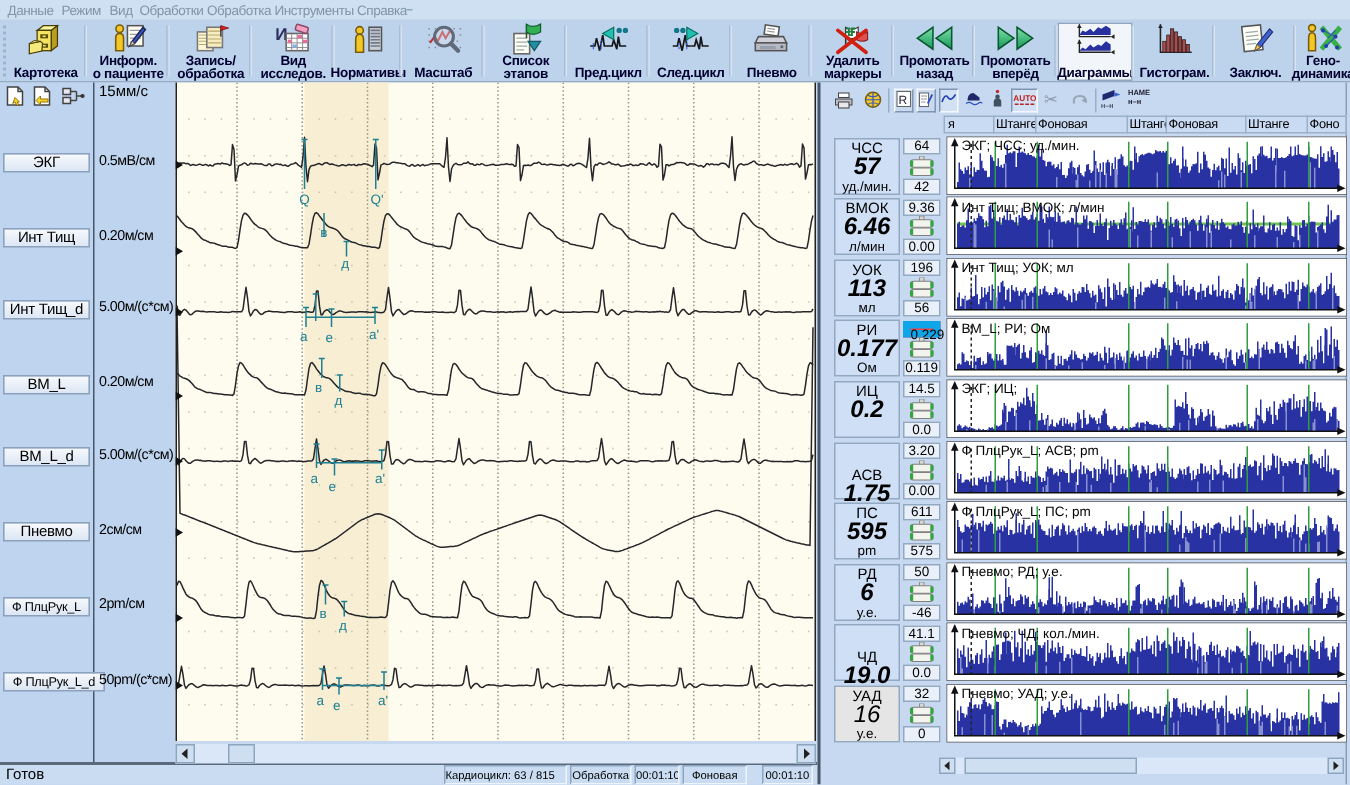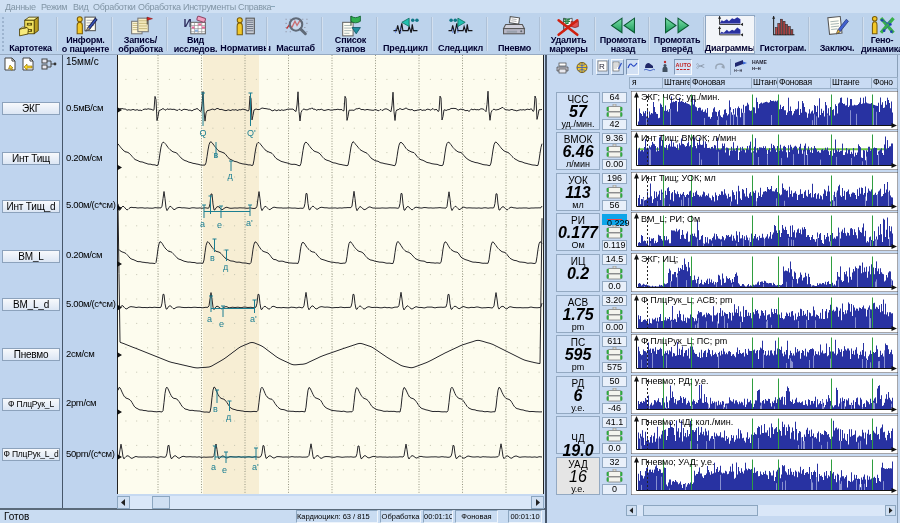--- a/index.html
+++ b/index.html
@@ -221,21 +221,21 @@
 <div class="abs" style="left:2px;top:200px;width:58px;height:13px;background:linear-gradient(#f7f9fc,#dce6f4);border:1px solid #8ca2bc;font-size:10px;letter-spacing:-0.2px;text-align:center;line-height:11px;white-space:nowrap;overflow:hidden">Инт Тищ_d</div>
 <div class="abs" style="left:66px;top:199px;font-size:9.5px;letter-spacing:-0.35px;color:#000;white-space:nowrap">5.00м/(с*см)</div>
 <div class="abs" style="left:2px;top:250px;width:58px;height:13px;background:linear-gradient(#f7f9fc,#dce6f4);border:1px solid #8ca2bc;font-size:10px;letter-spacing:-0.2px;text-align:center;line-height:11px;white-space:nowrap;overflow:hidden">ВМ_L</div>
 <div class="abs" style="left:66px;top:249px;font-size:9.5px;letter-spacing:-0.35px;color:#000;white-space:nowrap">0.20м/см</div>
 <div class="abs" style="left:2px;top:298px;width:58px;height:13px;background:linear-gradient(#f7f9fc,#dce6f4);border:1px solid #8ca2bc;font-size:10px;letter-spacing:-0.2px;text-align:center;line-height:11px;white-space:nowrap;overflow:hidden">ВМ_L_d</div>
 <div class="abs" style="left:66px;top:298px;font-size:9.5px;letter-spacing:-0.35px;color:#000;white-space:nowrap">5.00м/(с*см)</div>
 <div class="abs" style="left:2px;top:348px;width:58px;height:13px;background:linear-gradient(#f7f9fc,#dce6f4);border:1px solid #8ca2bc;font-size:10px;letter-spacing:-0.2px;text-align:center;line-height:11px;white-space:nowrap;overflow:hidden">Пневмо</div>
 <div class="abs" style="left:66px;top:348px;font-size:9.5px;letter-spacing:-0.35px;color:#000;white-space:nowrap">2см/см</div>
 <div class="abs" style="left:2px;top:398px;width:58px;height:13px;background:linear-gradient(#f7f9fc,#dce6f4);border:1px solid #8ca2bc;font-size:8.5px;letter-spacing:-0.2px;text-align:center;line-height:11px;white-space:nowrap;overflow:hidden">Ф ПлцРук_L</div>
 <div class="abs" style="left:66px;top:397px;font-size:9.5px;letter-spacing:-0.35px;color:#000;white-space:nowrap">2pm/см</div>
-<div class="abs" style="left:2px;top:448px;width:58px;height:13px;background:linear-gradient(#f7f9fc,#dce6f4);border:1px solid #8ca2bc;font-size:8.5px;letter-spacing:-0.2px;text-align:center;line-height:11px;white-space:nowrap;overflow:hidden">Ф ПлцРук_L_d</div>
+<div class="abs" style="left:2px;top:448px;width:68px;height:13px;background:linear-gradient(#f7f9fc,#dce6f4);border:1px solid #8ca2bc;font-size:8.5px;letter-spacing:-0.2px;text-align:center;line-height:11px;white-space:nowrap;overflow:hidden">Ф ПлцРук_L_d</div>
 <div class="abs" style="left:66px;top:448px;font-size:9.5px;letter-spacing:-0.35px;color:#000;white-space:nowrap">50pm/(с*см)</div>
 <div class="abs" style="left:117px;top:55px;width:427px;height:439px;background:#fdfcee;border-left:1px solid #222;border-right:1px solid #222"></div>
 <div class="abs" style="left:203px;top:55px;width:56px;height:439px;background:#f7eed4"></div>
 <svg class="abs" style="left:117px;top:55px" width="427" height="439" viewBox="117 55 427 439">
     <path d="M158.0,55 V494 M201.5,55 V494 M245.0,55 V494 M288.5,55 V494 M332.0,55 V494 M375.5,55 V494 M419.0,55 V494 M462.5,55 V494 M506.0,55 V494 " stroke="#959582" stroke-width="1" stroke-dasharray="1,1.6" fill="none"></path>
     <path d="M125.4,79.4 h1 M136.2,79.4 h1 M147.1,79.4 h1 M158.0,79.4 h1 M168.9,79.4 h1 M179.8,79.4 h1 M190.6,79.4 h1 M201.5,79.4 h1 M212.4,79.4 h1 M223.2,79.4 h1 M234.1,79.4 h1 M245.0,79.4 h1 M255.9,79.4 h1 M266.8,79.4 h1 M277.6,79.4 h1 M288.5,79.4 h1 M299.4,79.4 h1 M310.2,79.4 h1 M321.1,79.4 h1 M332.0,79.4 h1 M342.9,79.4 h1 M353.8,79.4 h1 M364.6,79.4 h1 M375.5,79.4 h1 M386.4,79.4 h1 M397.2,79.4 h1 M408.1,79.4 h1 M419.0,79.4 h1 M429.9,79.4 h1 M440.8,79.4 h1 M451.6,79.4 h1 M462.5,79.4 h1 M473.4,79.4 h1 M484.2,79.4 h1 M495.1,79.4 h1 M506.0,79.4 h1 M516.9,79.4 h1 M527.8,79.4 h1 M538.6,79.4 h1 M125.4,103.8 h1 M136.2,103.8 h1 M147.1,103.8 h1 M158.0,103.8 h1 M168.9,103.8 h1 M179.8,103.8 h1 M190.6,103.8 h1 M201.5,103.8 h1 M212.4,103.8 h1 M223.2,103.8 h1 M234.1,103.8 h1 M245.0,103.8 h1 M255.9,103.8 h1 M266.8,103.8 h1 M277.6,103.8 h1 M288.5,103.8 h1 M299.4,103.8 h1 M310.2,103.8 h1 M321.1,103.8 h1 M332.0,103.8 h1 M342.9,103.8 h1 M353.8,103.8 h1 M364.6,103.8 h1 M375.5,103.8 h1 M386.4,103.8 h1 M397.2,103.8 h1 M408.1,103.8 h1 M419.0,103.8 h1 M429.9,103.8 h1 M440.8,103.8 h1 M451.6,103.8 h1 M462.5,103.8 h1 M473.4,103.8 h1 M484.2,103.8 h1 M495.1,103.8 h1 M506.0,103.8 h1 M516.9,103.8 h1 M527.8,103.8 h1 M538.6,103.8 h1 M125.4,128.2 h1 M136.2,128.2 h1 M147.1,128.2 h1 M158.0,128.2 h1 M168.9,128.2 h1 M179.8,128.2 h1 M190.6,128.2 h1 M201.5,128.2 h1 M212.4,128.2 h1 M223.2,128.2 h1 M234.1,128.2 h1 M245.0,128.2 h1 M255.9,128.2 h1 M266.8,128.2 h1 M277.6,128.2 h1 M288.5,128.2 h1 M299.4,128.2 h1 M310.2,128.2 h1 M321.1,128.2 h1 M332.0,128.2 h1 M342.9,128.2 h1 M353.8,128.2 h1 M364.6,128.2 h1 M375.5,128.2 h1 M386.4,128.2 h1 M397.2,128.2 h1 M408.1,128.2 h1 M419.0,128.2 h1 M429.9,128.2 h1 M440.8,128.2 h1 M451.6,128.2 h1 M462.5,128.2 h1 M473.4,128.2 h1 M484.2,128.2 h1 M495.1,128.2 h1 M506.0,128.2 h1 M516.9,128.2 h1 M527.8,128.2 h1 M538.6,128.2 h1 M125.4,152.6 h1 M136.2,152.6 h1 M147.1,152.6 h1 M158.0,152.6 h1 M168.9,152.6 h1 M179.8,152.6 h1 M190.6,152.6 h1 M201.5,152.6 h1 M212.4,152.6 h1 M223.2,152.6 h1 M234.1,152.6 h1 M245.0,152.6 h1 M255.9,152.6 h1 M266.8,152.6 h1 M277.6,152.6 h1 M288.5,152.6 h1 M299.4,152.6 h1 M310.2,152.6 h1 M321.1,152.6 h1 M332.0,152.6 h1 M342.9,152.6 h1 M353.8,152.6 h1 M364.6,152.6 h1 M375.5,152.6 h1 M386.4,152.6 h1 M397.2,152.6 h1 M408.1,152.6 h1 M419.0,152.6 h1 M429.9,152.6 h1 M440.8,152.6 h1 M451.6,152.6 h1 M462.5,152.6 h1 M473.4,152.6 h1 M484.2,152.6 h1 M495.1,152.6 h1 M506.0,152.6 h1 M516.9,152.6 h1 M527.8,152.6 h1 M538.6,152.6 h1 M125.4,177.0 h1 M136.2,177.0 h1 M147.1,177.0 h1 M158.0,177.0 h1 M168.9,177.0 h1 M179.8,177.0 h1 M190.6,177.0 h1 M201.5,177.0 h1 M212.4,177.0 h1 M223.2,177.0 h1 M234.1,177.0 h1 M245.0,177.0 h1 M255.9,177.0 h1 M266.8,177.0 h1 M277.6,177.0 h1 M288.5,177.0 h1 M299.4,177.0 h1 M310.2,177.0 h1 M321.1,177.0 h1 M332.0,177.0 h1 M342.9,177.0 h1 M353.8,177.0 h1 M364.6,177.0 h1 M375.5,177.0 h1 M386.4,177.0 h1 M397.2,177.0 h1 M408.1,177.0 h1 M419.0,177.0 h1 M429.9,177.0 h1 M440.8,177.0 h1 M451.6,177.0 h1 M462.5,177.0 h1 M473.4,177.0 h1 M484.2,177.0 h1 M495.1,177.0 h1 M506.0,177.0 h1 M516.9,177.0 h1 M527.8,177.0 h1 M538.6,177.0 h1 M125.4,201.4 h1 M136.2,201.4 h1 M147.1,201.4 h1 M158.0,201.4 h1 M168.9,201.4 h1 M179.8,201.4 h1 M190.6,201.4 h1 M201.5,201.4 h1 M212.4,201.4 h1 M223.2,201.4 h1 M234.1,201.4 h1 M245.0,201.4 h1 M255.9,201.4 h1 M266.8,201.4 h1 M277.6,201.4 h1 M288.5,201.4 h1 M299.4,201.4 h1 M310.2,201.4 h1 M321.1,201.4 h1 M332.0,201.4 h1 M342.9,201.4 h1 M353.8,201.4 h1 M364.6,201.4 h1 M375.5,201.4 h1 M386.4,201.4 h1 M397.2,201.4 h1 M408.1,201.4 h1 M419.0,201.4 h1 M429.9,201.4 h1 M440.8,201.4 h1 M451.6,201.4 h1 M462.5,201.4 h1 M473.4,201.4 h1 M484.2,201.4 h1 M495.1,201.4 h1 M506.0,201.4 h1 M516.9,201.4 h1 M527.8,201.4 h1 M538.6,201.4 h1 M125.4,225.8 h1 M136.2,225.8 h1 M147.1,225.8 h1 M158.0,225.8 h1 M168.9,225.8 h1 M179.8,225.8 h1 M190.6,225.8 h1 M201.5,225.8 h1 M212.4,225.8 h1 M223.2,225.8 h1 M234.1,225.8 h1 M245.0,225.8 h1 M255.9,225.8 h1 M266.8,225.8 h1 M277.6,225.8 h1 M288.5,225.8 h1 M299.4,225.8 h1 M310.2,225.8 h1 M321.1,225.8 h1 M332.0,225.8 h1 M342.9,225.8 h1 M353.8,225.8 h1 M364.6,225.8 h1 M375.5,225.8 h1 M386.4,225.8 h1 M397.2,225.8 h1 M408.1,225.8 h1 M419.0,225.8 h1 M429.9,225.8 h1 M440.8,225.8 h1 M451.6,225.8 h1 M462.5,225.8 h1 M473.4,225.8 h1 M484.2,225.8 h1 M495.1,225.8 h1 M506.0,225.8 h1 M516.9,225.8 h1 M527.8,225.8 h1 M538.6,225.8 h1 M125.4,250.2 h1 M136.2,250.2 h1 M147.1,250.2 h1 M158.0,250.2 h1 M168.9,250.2 h1 M179.8,250.2 h1 M190.6,250.2 h1 M201.5,250.2 h1 M212.4,250.2 h1 M223.2,250.2 h1 M234.1,250.2 h1 M245.0,250.2 h1 M255.9,250.2 h1 M266.8,250.2 h1 M277.6,250.2 h1 M288.5,250.2 h1 M299.4,250.2 h1 M310.2,250.2 h1 M321.1,250.2 h1 M332.0,250.2 h1 M342.9,250.2 h1 M353.8,250.2 h1 M364.6,250.2 h1 M375.5,250.2 h1 M386.4,250.2 h1 M397.2,250.2 h1 M408.1,250.2 h1 M419.0,250.2 h1 M429.9,250.2 h1 M440.8,250.2 h1 M451.6,250.2 h1 M462.5,250.2 h1 M473.4,250.2 h1 M484.2,250.2 h1 M495.1,250.2 h1 M506.0,250.2 h1 M516.9,250.2 h1 M527.8,250.2 h1 M538.6,250.2 h1 M125.4,274.6 h1 M136.2,274.6 h1 M147.1,274.6 h1 M158.0,274.6 h1 M168.9,274.6 h1 M179.8,274.6 h1 M190.6,274.6 h1 M201.5,274.6 h1 M212.4,274.6 h1 M223.2,274.6 h1 M234.1,274.6 h1 M245.0,274.6 h1 M255.9,274.6 h1 M266.8,274.6 h1 M277.6,274.6 h1 M288.5,274.6 h1 M299.4,274.6 h1 M310.2,274.6 h1 M321.1,274.6 h1 M332.0,274.6 h1 M342.9,274.6 h1 M353.8,274.6 h1 M364.6,274.6 h1 M375.5,274.6 h1 M386.4,274.6 h1 M397.2,274.6 h1 M408.1,274.6 h1 M419.0,274.6 h1 M429.9,274.6 h1 M440.8,274.6 h1 M451.6,274.6 h1 M462.5,274.6 h1 M473.4,274.6 h1 M484.2,274.6 h1 M495.1,274.6 h1 M506.0,274.6 h1 M516.9,274.6 h1 M527.8,274.6 h1 M538.6,274.6 h1 M125.4,299.0 h1 M136.2,299.0 h1 M147.1,299.0 h1 M158.0,299.0 h1 M168.9,299.0 h1 M179.8,299.0 h1 M190.6,299.0 h1 M201.5,299.0 h1 M212.4,299.0 h1 M223.2,299.0 h1 M234.1,299.0 h1 M245.0,299.0 h1 M255.9,299.0 h1 M266.8,299.0 h1 M277.6,299.0 h1 M288.5,299.0 h1 M299.4,299.0 h1 M310.2,299.0 h1 M321.1,299.0 h1 M332.0,299.0 h1 M342.9,299.0 h1 M353.8,299.0 h1 M364.6,299.0 h1 M375.5,299.0 h1 M386.4,299.0 h1 M397.2,299.0 h1 M408.1,299.0 h1 M419.0,299.0 h1 M429.9,299.0 h1 M440.8,299.0 h1 M451.6,299.0 h1 M462.5,299.0 h1 M473.4,299.0 h1 M484.2,299.0 h1 M495.1,299.0 h1 M506.0,299.0 h1 M516.9,299.0 h1 M527.8,299.0 h1 M538.6,299.0 h1 M125.4,323.4 h1 M136.2,323.4 h1 M147.1,323.4 h1 M158.0,323.4 h1 M168.9,323.4 h1 M179.8,323.4 h1 M190.6,323.4 h1 M201.5,323.4 h1 M212.4,323.4 h1 M223.2,323.4 h1 M234.1,323.4 h1 M245.0,323.4 h1 M255.9,323.4 h1 M266.8,323.4 h1 M277.6,323.4 h1 M288.5,323.4 h1 M299.4,323.4 h1 M310.2,323.4 h1 M321.1,323.4 h1 M332.0,323.4 h1 M342.9,323.4 h1 M353.8,323.4 h1 M364.6,323.4 h1 M375.5,323.4 h1 M386.4,323.4 h1 M397.2,323.4 h1 M408.1,323.4 h1 M419.0,323.4 h1 M429.9,323.4 h1 M440.8,323.4 h1 M451.6,323.4 h1 M462.5,323.4 h1 M473.4,323.4 h1 M484.2,323.4 h1 M495.1,323.4 h1 M506.0,323.4 h1 M516.9,323.4 h1 M527.8,323.4 h1 M538.6,323.4 h1 M125.4,347.8 h1 M136.2,347.8 h1 M147.1,347.8 h1 M158.0,347.8 h1 M168.9,347.8 h1 M179.8,347.8 h1 M190.6,347.8 h1 M201.5,347.8 h1 M212.4,347.8 h1 M223.2,347.8 h1 M234.1,347.8 h1 M245.0,347.8 h1 M255.9,347.8 h1 M266.8,347.8 h1 M277.6,347.8 h1 M288.5,347.8 h1 M299.4,347.8 h1 M310.2,347.8 h1 M321.1,347.8 h1 M332.0,347.8 h1 M342.9,347.8 h1 M353.8,347.8 h1 M364.6,347.8 h1 M375.5,347.8 h1 M386.4,347.8 h1 M397.2,347.8 h1 M408.1,347.8 h1 M419.0,347.8 h1 M429.9,347.8 h1 M440.8,347.8 h1 M451.6,347.8 h1 M462.5,347.8 h1 M473.4,347.8 h1 M484.2,347.8 h1 M495.1,347.8 h1 M506.0,347.8 h1 M516.9,347.8 h1 M527.8,347.8 h1 M538.6,347.8 h1 M125.4,372.2 h1 M136.2,372.2 h1 M147.1,372.2 h1 M158.0,372.2 h1 M168.9,372.2 h1 M179.8,372.2 h1 M190.6,372.2 h1 M201.5,372.2 h1 M212.4,372.2 h1 M223.2,372.2 h1 M234.1,372.2 h1 M245.0,372.2 h1 M255.9,372.2 h1 M266.8,372.2 h1 M277.6,372.2 h1 M288.5,372.2 h1 M299.4,372.2 h1 M310.2,372.2 h1 M321.1,372.2 h1 M332.0,372.2 h1 M342.9,372.2 h1 M353.8,372.2 h1 M364.6,372.2 h1 M375.5,372.2 h1 M386.4,372.2 h1 M397.2,372.2 h1 M408.1,372.2 h1 M419.0,372.2 h1 M429.9,372.2 h1 M440.8,372.2 h1 M451.6,372.2 h1 M462.5,372.2 h1 M473.4,372.2 h1 M484.2,372.2 h1 M495.1,372.2 h1 M506.0,372.2 h1 M516.9,372.2 h1 M527.8,372.2 h1 M538.6,372.2 h1 M125.4,396.6 h1 M136.2,396.6 h1 M147.1,396.6 h1 M158.0,396.6 h1 M168.9,396.6 h1 M179.8,396.6 h1 M190.6,396.6 h1 M201.5,396.6 h1 M212.4,396.6 h1 M223.2,396.6 h1 M234.1,396.6 h1 M245.0,396.6 h1 M255.9,396.6 h1 M266.8,396.6 h1 M277.6,396.6 h1 M288.5,396.6 h1 M299.4,396.6 h1 M310.2,396.6 h1 M321.1,396.6 h1 M332.0,396.6 h1 M342.9,396.6 h1 M353.8,396.6 h1 M364.6,396.6 h1 M375.5,396.6 h1 M386.4,396.6 h1 M397.2,396.6 h1 M408.1,396.6 h1 M419.0,396.6 h1 M429.9,396.6 h1 M440.8,396.6 h1 M451.6,396.6 h1 M462.5,396.6 h1 M473.4,396.6 h1 M484.2,396.6 h1 M495.1,396.6 h1 M506.0,396.6 h1 M516.9,396.6 h1 M527.8,396.6 h1 M538.6,396.6 h1 M125.4,421.0 h1 M136.2,421.0 h1 M147.1,421.0 h1 M158.0,421.0 h1 M168.9,421.0 h1 M179.8,421.0 h1 M190.6,421.0 h1 M201.5,421.0 h1 M212.4,421.0 h1 M223.2,421.0 h1 M234.1,421.0 h1 M245.0,421.0 h1 M255.9,421.0 h1 M266.8,421.0 h1 M277.6,421.0 h1 M288.5,421.0 h1 M299.4,421.0 h1 M310.2,421.0 h1 M321.1,421.0 h1 M332.0,421.0 h1 M342.9,421.0 h1 M353.8,421.0 h1 M364.6,421.0 h1 M375.5,421.0 h1 M386.4,421.0 h1 M397.2,421.0 h1 M408.1,421.0 h1 M419.0,421.0 h1 M429.9,421.0 h1 M440.8,421.0 h1 M451.6,421.0 h1 M462.5,421.0 h1 M473.4,421.0 h1 M484.2,421.0 h1 M495.1,421.0 h1 M506.0,421.0 h1 M516.9,421.0 h1 M527.8,421.0 h1 M538.6,421.0 h1 M125.4,445.4 h1 M136.2,445.4 h1 M147.1,445.4 h1 M158.0,445.4 h1 M168.9,445.4 h1 M179.8,445.4 h1 M190.6,445.4 h1 M201.5,445.4 h1 M212.4,445.4 h1 M223.2,445.4 h1 M234.1,445.4 h1 M245.0,445.4 h1 M255.9,445.4 h1 M266.8,445.4 h1 M277.6,445.4 h1 M288.5,445.4 h1 M299.4,445.4 h1 M310.2,445.4 h1 M321.1,445.4 h1 M332.0,445.4 h1 M342.9,445.4 h1 M353.8,445.4 h1 M364.6,445.4 h1 M375.5,445.4 h1 M386.4,445.4 h1 M397.2,445.4 h1 M408.1,445.4 h1 M419.0,445.4 h1 M429.9,445.4 h1 M440.8,445.4 h1 M451.6,445.4 h1 M462.5,445.4 h1 M473.4,445.4 h1 M484.2,445.4 h1 M495.1,445.4 h1 M506.0,445.4 h1 M516.9,445.4 h1 M527.8,445.4 h1 M538.6,445.4 h1 M125.4,469.8 h1 M136.2,469.8 h1 M147.1,469.8 h1 M158.0,469.8 h1 M168.9,469.8 h1 M179.8,469.8 h1 M190.6,469.8 h1 M201.5,469.8 h1 M212.4,469.8 h1 M223.2,469.8 h1 M234.1,469.8 h1 M245.0,469.8 h1 M255.9,469.8 h1 M266.8,469.8 h1 M277.6,469.8 h1 M288.5,469.8 h1 M299.4,469.8 h1 M310.2,469.8 h1 M321.1,469.8 h1 M332.0,469.8 h1 M342.9,469.8 h1 M353.8,469.8 h1 M364.6,469.8 h1 M375.5,469.8 h1 M386.4,469.8 h1 M397.2,469.8 h1 M408.1,469.8 h1 M419.0,469.8 h1 M429.9,469.8 h1 M440.8,469.8 h1 M451.6,469.8 h1 M462.5,469.8 h1 M473.4,469.8 h1 M484.2,469.8 h1 M495.1,469.8 h1 M506.0,469.8 h1 M516.9,469.8 h1 M527.8,469.8 h1 M538.6,469.8 h1 " stroke="#c4c4b0" stroke-width="1" fill="none"></path>
     <path d="M118.0,109.8 119.0,109.4 120.0,108.6 121.0,108.8 122.0,108.6 123.0,108.7 124.0,109.2 125.0,108.9 126.0,109.4 127.0,110.3 128.0,109.9 129.0,109.7 130.0,110.1 131.0,110.1 132.0,109.8 133.0,109.4 134.0,109.7 135.0,110.2 136.0,110.1 137.0,109.6 138.0,110.0 139.0,110.6 140.0,109.9 141.0,110.5 142.0,110.6 143.0,109.5 144.0,109.4 145.0,109.0 146.0,109.2 147.0,109.4 148.0,108.6 149.0,109.1 150.0,109.1 151.0,109.3 152.0,109.5 153.0,110.3 154.0,109.9 155.0,96.4 156.0,99.7 157.0,120.6 158.0,116.5 159.0,110.7 160.0,110.1 161.0,109.9 162.0,109.1 163.0,108.6 164.0,109.1 165.0,110.2 166.0,109.9 167.0,108.8 168.0,109.2 169.0,109.4 170.0,109.0 171.0,109.2 172.0,109.4 173.0,109.4 174.0,109.2 175.0,109.6 176.0,110.1 177.0,110.3 178.0,110.3 179.0,109.3 180.0,109.3 181.0,110.5 182.0,110.4 183.0,109.6 184.0,109.3 185.0,109.3 186.0,109.6 187.0,109.5 188.0,110.1 189.0,110.4 190.0,109.9 191.0,110.5 192.0,110.9 193.0,110.2 194.0,109.5 195.0,109.4 196.0,109.1 197.0,108.4 198.0,109.1 199.0,110.3 200.0,110.8 201.0,111.6 202.0,104.8 203.0,91.5 204.0,111.2 205.0,121.1 206.0,113.1 207.0,110.8 208.0,110.4 209.0,110.3 210.0,110.0 211.0,109.6 212.0,109.2 213.0,109.0 214.0,109.7 215.0,109.8 216.0,108.9 217.0,108.5 218.0,108.5 219.0,109.1 220.0,109.7 221.0,109.3 222.0,109.5 223.0,109.9 224.0,110.2 225.0,110.5 226.0,110.6 227.0,110.4 228.0,109.8 229.0,110.0 230.0,110.4 231.0,110.5 232.0,109.8 233.0,109.7 234.0,110.1 235.0,109.9 236.0,109.6 237.0,110.4 238.0,110.4 239.0,109.6 240.0,109.8 241.0,109.9 242.0,109.3 243.0,109.2 244.0,109.4 245.0,109.5 246.0,110.0 247.0,110.4 248.0,111.1 249.0,110.2 250.0,96.0 251.0,98.6 252.0,119.9 253.0,115.4 254.0,109.9 255.0,109.6 256.0,108.9 257.0,109.4 258.0,109.6 259.0,109.5 260.0,109.3 261.0,108.5 262.0,108.1 263.0,108.1 264.0,108.5 265.0,108.5 266.0,108.7 267.0,108.8 268.0,109.1 269.0,109.2 270.0,109.2 271.0,110.1 272.0,110.6 273.0,110.9 274.0,110.0 275.0,109.7 276.0,110.6 277.0,110.7 278.0,110.0 279.0,109.8 280.0,110.7 281.0,110.1 282.0,109.7 283.0,110.5 284.0,110.1 285.0,110.0 286.0,109.8 287.0,109.3 288.0,109.2 289.0,109.2 290.0,109.1 291.0,109.2 292.0,109.1 293.0,109.1 294.0,110.0 295.0,110.9 296.0,111.5 297.0,105.0 298.0,91.8 299.0,111.5 300.0,121.0 301.0,112.7 302.0,110.5 303.0,109.4 304.0,108.9 305.0,109.6 306.0,109.8 307.0,109.8 308.0,109.7 309.0,108.8 310.0,108.9 311.0,108.8 312.0,107.8 313.0,109.0 314.0,109.3 315.0,109.1 316.0,110.2 317.0,110.2 318.0,109.4 319.0,109.7 320.0,109.8 321.0,109.1 322.0,109.4 323.0,110.1 324.0,110.4 325.0,110.4 326.0,110.1 327.0,109.8 328.0,109.6 329.0,109.5 330.0,110.1 331.0,110.1 332.0,110.1 333.0,110.0 334.0,109.6 335.0,109.7 336.0,109.6 337.0,109.4 338.0,109.2 339.0,109.6 340.0,109.7 341.0,109.5 342.0,109.6 343.0,110.8 344.0,110.7 345.0,96.3 346.0,98.4 347.0,120.4 348.0,116.5 349.0,110.3 350.0,110.1 351.0,110.3 352.0,110.0 353.0,110.3 354.0,110.3 355.0,109.6 356.0,108.8 357.0,108.8 358.0,108.8 359.0,108.1 360.0,108.6 361.0,109.5 362.0,109.6 363.0,109.4 364.0,109.8 365.0,110.1 366.0,109.7 367.0,109.5 368.0,109.5 369.0,109.9 370.0,109.9 371.0,110.1 372.0,110.2 373.0,110.3 374.0,110.2 375.0,109.5 376.0,109.7 377.0,110.2 378.0,110.6 379.0,110.7 380.0,109.7 381.0,109.5 382.0,110.5 383.0,110.2 384.0,109.3 385.0,109.0 386.0,108.8 387.0,109.1 388.0,109.6 389.0,110.2 390.0,111.0 391.0,111.7 392.0,105.2 393.0,92.2 394.0,111.6 395.0,120.5 396.0,111.3 397.0,109.6 398.0,110.1 399.0,109.0 400.0,108.6 401.0,109.0 402.0,109.6 403.0,109.4 404.0,109.1 405.0,108.6 406.0,107.9 407.0,108.6 408.0,109.4 409.0,109.4 410.0,109.9 411.0,109.8 412.0,109.4 413.0,110.1 414.0,110.9 415.0,110.6 416.0,110.5 417.0,110.3 418.0,109.9 419.0,110.1 420.0,109.4 421.0,109.6 422.0,110.4 423.0,110.3 424.0,109.9 425.0,110.4 426.0,110.0 427.0,109.1 428.0,109.3 429.0,109.4 430.0,109.9 431.0,110.2 432.0,109.1 433.0,108.5 434.0,109.7 435.0,110.0 436.0,109.2 437.0,109.8 438.0,111.5 439.0,110.8 440.0,96.1 441.0,98.0 442.0,120.0 443.0,116.5 444.0,109.9 445.0,109.8 446.0,110.6 447.0,110.0 448.0,109.6 449.0,109.6 450.0,109.2 451.0,108.4 452.0,108.5 453.0,108.4 454.0,108.4 455.0,108.5 456.0,108.6 457.0,109.3 458.0,110.1 459.0,110.0 460.0,109.1 461.0,109.3 462.0,109.4 463.0,109.4 464.0,109.9 465.0,110.4 466.0,110.8 467.0,110.3 468.0,110.6 469.0,111.5 470.0,110.6 471.0,109.2 472.0,109.2 473.0,110.0 474.0,109.3 475.0,109.3 476.0,109.9 477.0,109.6 478.0,109.7 479.0,110.0 480.0,109.2 481.0,108.8 482.0,108.9 483.0,109.0 484.0,109.5 485.0,110.6 486.0,111.7 487.0,104.3 488.0,91.2 489.0,111.2 490.0,120.3 491.0,112.8 492.0,110.6 493.0,109.6 494.0,109.1 495.0,109.7 496.0,110.1 497.0,109.6 498.0,109.7 499.0,109.2 500.0,108.7 501.0,108.3 502.0,107.5 503.0,107.5 504.0,108.7 505.0,109.4 506.0,109.8 507.0,109.9 508.0,109.9 509.0,110.3 510.0,110.0 511.0,109.6 512.0,109.4 513.0,109.8 514.0,110.3 515.0,110.2 516.0,110.7 517.0,110.9 518.0,110.3 519.0,110.2 520.0,109.8 521.0,109.7 522.0,110.2 523.0,109.5 524.0,109.9 525.0,110.1 526.0,109.6 527.0,109.3 528.0,109.1 529.0,109.7 530.0,109.4 531.0,108.8 532.0,109.4 533.0,111.4 534.0,110.6 535.0,96.0 536.0,98.7 537.0,119.4 538.0,115.2 539.0,109.8 540.0,109.6 541.0,109.8 542.0,109.3" stroke="#26262a" stroke-width="1" fill="none" stroke-linejoin="round"></path>
     <path d="M118.0,143.8 119.0,145.2 120.0,146.5 121.0,147.8 122.0,148.9 123.0,150.0 124.0,150.9 125.0,151.6 126.0,151.9 127.0,152.1 128.0,152.5 129.0,153.1 130.0,154.1 131.0,155.1 132.0,156.3 133.0,157.4 134.0,158.6 135.0,159.4 136.0,160.0 137.0,160.2 138.0,160.8 139.0,161.2 140.0,161.8 141.0,161.8 142.0,162.0 143.0,162.1 144.0,162.7 145.0,163.0 146.0,163.3 147.0,163.6 148.0,164.1 149.0,164.1 150.0,164.2 151.0,164.2 152.0,164.7 153.0,164.8 154.0,164.8 155.0,164.9 156.0,165.3 157.0,165.6 158.0,165.1 159.0,160.2 160.0,153.2 161.0,147.1 162.0,143.5 163.0,142.2 164.0,142.4 165.0,143.4 166.0,144.5 167.0,146.0 168.0,147.4 169.0,148.6 170.0,149.6 171.0,150.3 172.0,151.2 173.0,151.8 174.0,152.1 175.0,152.4 176.0,152.7 177.0,153.4 178.0,154.3 179.0,155.6 180.0,156.8 181.0,157.9 182.0,158.7 183.0,159.5 184.0,160.1 185.0,160.6 186.0,160.9 187.0,161.2 188.0,161.8 189.0,162.2 190.0,162.4 191.0,162.6 192.0,163.0 193.0,163.3 194.0,163.5 195.0,163.6 196.0,163.9 197.0,164.1 198.0,164.2 199.0,164.5 200.0,164.8 201.0,165.1 202.0,165.2 203.0,165.1 204.0,165.1 205.0,165.1 206.0,162.8 207.0,156.7 208.0,150.0 209.0,144.8 210.0,142.2 211.0,141.8 212.0,142.6 213.0,144.0 214.0,145.3 215.0,146.7 216.0,147.8 217.0,149.1 218.0,150.3 219.0,151.1 220.0,151.5 221.0,151.8 222.0,152.2 223.0,152.6 224.0,153.0 225.0,153.7 226.0,154.9 227.0,156.1 228.0,157.5 229.0,158.4 230.0,159.2 231.0,159.6 232.0,160.1 233.0,160.6 234.0,161.2 235.0,161.5 236.0,161.7 237.0,161.9 238.0,162.4 239.0,162.9 240.0,163.2 241.0,163.4 242.0,163.8 243.0,163.9 244.0,164.1 245.0,164.1 246.0,164.3 247.0,164.5 248.0,164.9 249.0,164.9 250.0,164.9 251.0,165.1 252.0,165.6 253.0,165.0 254.0,160.1 255.0,153.0 256.0,147.3 257.0,143.6 258.0,142.5 259.0,142.6 260.0,143.6 261.0,144.9 262.0,146.1 263.0,147.4 264.0,148.5 265.0,149.8 266.0,150.5 267.0,151.2 268.0,151.6 269.0,152.1 270.0,152.5 271.0,152.8 272.0,153.4 273.0,154.4 274.0,155.8 275.0,157.1 276.0,158.3 277.0,159.0 278.0,159.6 279.0,160.1 280.0,160.7 281.0,161.3 282.0,161.6 283.0,161.9 284.0,162.1 285.0,162.5 286.0,162.7 287.0,162.9 288.0,163.2 289.0,163.5 290.0,164.0 291.0,164.2 292.0,164.4 293.0,164.3 294.0,164.3 295.0,164.3 296.0,164.6 297.0,164.8 298.0,165.4 299.0,165.6 300.0,165.8 301.0,163.3 302.0,156.9 303.0,150.3 304.0,145.1 305.0,142.7 306.0,142.1 307.0,142.9 308.0,143.9 309.0,145.4 310.0,146.7 311.0,148.0 312.0,149.1 313.0,150.1 314.0,151.0 315.0,151.5 316.0,151.8 317.0,152.1 318.0,152.5 319.0,153.1 320.0,153.8 321.0,155.1 322.0,156.3 323.0,157.5 324.0,158.5 325.0,159.2 326.0,159.9 327.0,160.2 328.0,160.6 329.0,160.8 330.0,161.3 331.0,161.8 332.0,162.3 333.0,162.8 334.0,162.9 335.0,163.0 336.0,163.2 337.0,163.6 338.0,163.9 339.0,164.2 340.0,164.4 341.0,164.5 342.0,164.7 343.0,165.0 344.0,165.1 345.0,165.3 346.0,165.5 347.0,165.7 348.0,165.2 349.0,160.1 350.0,153.4 351.0,147.1 352.0,143.3 353.0,141.7 354.0,142.3 355.0,143.5 356.0,144.9 357.0,145.9 358.0,147.2 359.0,148.4 360.0,149.5 361.0,150.3 362.0,150.8 363.0,151.4 364.0,151.9 365.0,152.3 366.0,152.7 367.0,153.3 368.0,154.3 369.0,155.4 370.0,156.8 371.0,157.9 372.0,158.8 373.0,159.3 374.0,160.0 375.0,160.5 376.0,161.0 377.0,161.0 378.0,161.3 379.0,161.8 380.0,162.6 381.0,162.8 382.0,163.0 383.0,163.1 384.0,163.5 385.0,163.7 386.0,163.9 387.0,164.0 388.0,164.3 389.0,164.4 390.0,164.7 391.0,164.8 392.0,165.1 393.0,165.3 394.0,165.6 395.0,165.6 396.0,163.0 397.0,156.7 398.0,150.1 399.0,145.2 400.0,142.7 401.0,142.4 402.0,142.9 403.0,144.0 404.0,145.3 405.0,146.9 406.0,148.3 407.0,149.4 408.0,150.1 409.0,150.8 410.0,151.2 411.0,151.8 412.0,152.1 413.0,152.4 414.0,152.6 415.0,153.7 416.0,155.0 417.0,156.3 418.0,157.4 419.0,158.4 420.0,159.2 421.0,159.8 422.0,160.0 423.0,160.3 424.0,160.9 425.0,161.3 426.0,162.0 427.0,162.4 428.0,162.7 429.0,162.8 430.0,163.1 431.0,163.4 432.0,163.8 433.0,163.8 434.0,164.1 435.0,164.1 436.0,164.3 437.0,164.3 438.0,164.6 439.0,165.2 440.0,165.4 441.0,165.5 442.0,165.6 443.0,165.0 444.0,160.3 445.0,153.1 446.0,146.9 447.0,143.4 448.0,142.2 449.0,142.4 450.0,143.3 451.0,144.7 452.0,146.1 453.0,147.5 454.0,148.5 455.0,149.7 456.0,150.4 457.0,151.2 458.0,151.8 459.0,152.2 460.0,152.3 461.0,152.5 462.0,153.3 463.0,154.4 464.0,155.7 465.0,156.9 466.0,157.8 467.0,158.7 468.0,159.4 469.0,160.1 470.0,160.5 471.0,161.1 472.0,161.5 473.0,161.7 474.0,162.1 475.0,162.4 476.0,162.7 477.0,162.7 478.0,163.0 479.0,163.3 480.0,163.6 481.0,163.9 482.0,164.2 483.0,164.6 484.0,164.7 485.0,164.9 486.0,164.9 487.0,165.0 488.0,165.3 489.0,165.5 490.0,165.6 491.0,163.0 492.0,156.8 493.0,150.0 494.0,144.8 495.0,142.4 496.0,142.0 497.0,142.9 498.0,144.0 499.0,145.2 500.0,146.5 501.0,147.8 502.0,149.0 503.0,150.0 504.0,150.8 505.0,151.4 506.0,151.8 507.0,152.1 508.0,152.5 509.0,153.1 510.0,154.2 511.0,155.2 512.0,156.4 513.0,157.3 514.0,158.3 515.0,158.9 516.0,159.6 517.0,160.0 518.0,160.7 519.0,161.2 520.0,161.5 521.0,161.7 522.0,161.9 523.0,162.3 524.0,162.8 525.0,163.1 526.0,163.3 527.0,163.5 528.0,163.9 529.0,164.1 530.0,164.3 531.0,164.6 532.0,164.9 533.0,165.0 534.0,165.1 535.0,165.1 536.0,165.4 537.0,165.6 538.0,165.3 539.0,160.3 540.0,153.3 541.0,147.3 542.0,143.7" stroke="#26262a" stroke-width="1" fill="none" stroke-linejoin="round"></path>
     <path d="M118.0,203.8 119.0,209.9 120.0,210.1 121.0,208.2 122.0,206.9 123.0,206.2 124.0,206.8 125.0,207.9 126.0,209.2 127.0,209.9 128.0,209.5 129.0,208.5 130.0,207.7 131.0,207.3 132.0,207.4 133.0,207.5 134.0,207.7 135.0,207.5 136.0,207.7 137.0,207.9 138.0,208.0 139.0,207.9 140.0,207.8 141.0,207.8 142.0,207.8 143.0,207.8 144.0,208.1 145.0,208.1 146.0,208.1 147.0,207.9 148.0,208.0 149.0,208.1 150.0,208.2 151.0,208.1 152.0,208.3 153.0,208.1 154.0,208.0 155.0,207.6 156.0,207.8 157.0,207.8 158.0,207.9 159.0,207.8 160.0,207.9 161.0,207.9 162.0,206.2 163.0,198.6 164.0,191.5 165.0,198.6 166.0,207.7 167.0,210.6 168.0,209.1 169.0,207.3 170.0,206.4 171.0,206.5 172.0,207.7 173.0,208.9 174.0,209.6 175.0,209.4 176.0,208.5 177.0,207.9 178.0,207.7 179.0,207.4 180.0,207.5 181.0,207.7 182.0,207.9 183.0,207.8 184.0,207.8 185.0,207.9 186.0,208.0 187.0,208.1 188.0,208.2 189.0,208.4 190.0,208.3 191.0,208.0 192.0,207.8 193.0,207.8 194.0,207.8 195.0,207.9 196.0,208.1 197.0,208.1 198.0,208.1 199.0,208.0 200.0,207.9 201.0,208.1 202.0,208.2 203.0,208.2 204.0,207.9 205.0,207.8 206.0,207.9 207.0,208.1 208.0,208.2 209.0,207.8 210.0,203.6 211.0,194.0 212.0,194.0 213.0,204.1 214.0,209.9 215.0,209.8 216.0,207.8 217.0,206.9 218.0,206.5 219.0,207.0 220.0,208.1 221.0,209.2 222.0,209.7 223.0,209.3 224.0,208.4 225.0,207.9 226.0,207.3 227.0,207.3 228.0,207.6 229.0,208.0 230.0,208.2 231.0,208.3 232.0,208.2 233.0,208.2 234.0,208.0 235.0,208.0 236.0,208.0 237.0,208.1 238.0,208.0 239.0,207.9 240.0,207.8 241.0,207.9 242.0,207.9 243.0,208.0 244.0,207.9 245.0,208.0 246.0,208.2 247.0,208.3 248.0,208.2 249.0,208.1 250.0,207.9 251.0,208.0 252.0,208.3 253.0,208.4 254.0,208.5 255.0,208.4 256.0,208.0 257.0,206.2 258.0,198.3 259.0,191.6 260.0,198.9 261.0,207.9 262.0,210.6 263.0,208.9 264.0,207.4 265.0,206.5 266.0,206.4 267.0,207.5 268.0,208.6 269.0,209.6 270.0,209.5 271.0,208.9 272.0,208.1 273.0,207.5 274.0,207.2 275.0,207.3 276.0,207.6 277.0,207.8 278.0,207.8 279.0,207.9 280.0,207.9 281.0,207.9 282.0,207.9 283.0,208.2 284.0,208.0 285.0,208.1 286.0,208.0 287.0,208.1 288.0,207.8 289.0,207.8 290.0,207.9 291.0,208.0 292.0,208.1 293.0,208.1 294.0,208.1 295.0,208.0 296.0,208.2 297.0,208.3 298.0,208.4 299.0,208.4 300.0,208.2 301.0,208.2 302.0,208.3 303.0,208.3 304.0,207.5 305.0,203.3 306.0,193.5 307.0,193.6 308.0,203.6 309.0,209.6 310.0,209.8 311.0,207.8 312.0,206.7 313.0,206.1 314.0,206.8 315.0,207.8 316.0,208.8 317.0,209.3 318.0,209.0 319.0,208.1 320.0,207.7 321.0,207.3 322.0,207.3 323.0,207.5 324.0,207.7 325.0,207.8 326.0,207.8 327.0,207.8 328.0,208.0 329.0,208.1 330.0,208.1 331.0,208.0 332.0,207.9 333.0,208.1 334.0,207.9 335.0,208.0 336.0,207.9 337.0,208.3 338.0,208.1 339.0,208.0 340.0,207.9 341.0,208.0 342.0,208.1 343.0,207.9 344.0,207.8 345.0,207.7 346.0,207.8 347.0,207.6 348.0,207.6 349.0,207.6 350.0,207.6 351.0,207.6 352.0,206.0 353.0,198.4 354.0,191.3 355.0,198.5 356.0,207.6 357.0,210.7 358.0,209.1 359.0,207.6 360.0,206.7 361.0,206.8 362.0,207.9 363.0,208.9 364.0,209.6 365.0,209.6 366.0,209.0 367.0,208.4 368.0,207.5 369.0,207.1 370.0,206.8 371.0,207.4 372.0,207.7 373.0,208.1 374.0,208.0 375.0,208.1 376.0,208.1 377.0,208.2 378.0,208.1 379.0,208.2 380.0,208.1 381.0,208.1 382.0,207.9 383.0,208.0 384.0,208.0 385.0,208.1 386.0,208.1 387.0,208.1 388.0,208.0 389.0,207.9 390.0,207.8 391.0,207.9 392.0,207.9 393.0,207.9 394.0,207.9 395.0,207.9 396.0,208.0 397.0,208.1 398.0,208.3 399.0,207.7 400.0,203.5 401.0,193.5 402.0,193.6 403.0,203.9 404.0,210.1 405.0,210.1 406.0,208.1 407.0,206.9 408.0,206.4 409.0,207.2 410.0,208.1 411.0,209.3 412.0,209.8 413.0,209.4 414.0,208.3 415.0,207.6 416.0,207.2 417.0,207.3 418.0,207.6 419.0,207.8 420.0,207.9 421.0,208.1 422.0,208.0 423.0,207.8 424.0,207.5 425.0,207.6 426.0,207.6 427.0,207.8 428.0,207.9 429.0,208.0 430.0,207.9 431.0,207.9 432.0,208.0 433.0,208.1 434.0,208.0 435.0,208.0 436.0,207.8 437.0,208.0 438.0,207.7 439.0,207.8 440.0,207.5 441.0,207.9 442.0,207.8 443.0,208.1 444.0,207.9 445.0,208.2 446.0,208.0 447.0,206.5 448.0,198.6 449.0,191.8 450.0,199.0 451.0,207.7 452.0,210.5 453.0,208.8 454.0,207.4 455.0,206.4 456.0,206.3 457.0,207.5 458.0,208.6 459.0,209.5 460.0,209.5 461.0,208.6 462.0,207.9 463.0,207.2 464.0,207.1 465.0,207.5 466.0,207.9 467.0,208.0 468.0,207.9 469.0,207.8 470.0,207.9 471.0,207.9 472.0,208.0 473.0,208.0 474.0,208.0 475.0,208.0 476.0,208.1 477.0,208.1 478.0,208.0 479.0,207.9 480.0,208.1 481.0,208.2 482.0,208.2 483.0,208.0 484.0,207.8 485.0,207.8 486.0,207.8 487.0,208.0 488.0,208.2 489.0,208.1 490.0,207.9 491.0,207.9 492.0,207.9 493.0,208.0 494.0,207.5 495.0,203.4 496.0,193.8 497.0,193.9 498.0,204.0 499.0,210.0 500.0,209.9 501.0,208.1 502.0,207.1 503.0,206.6 504.0,207.1 505.0,208.2 506.0,209.3 507.0,210.0 508.0,209.4 509.0,208.4 510.0,207.6 511.0,207.2 512.0,207.3 513.0,207.6 514.0,207.9 515.0,207.8 516.0,208.1 517.0,208.2 518.0,208.2 519.0,208.0 520.0,208.0 521.0,208.1 522.0,208.0 523.0,208.0 524.0,207.9 525.0,208.0 526.0,207.9 527.0,208.0 528.0,208.2 529.0,208.3 530.0,208.2 531.0,208.0 532.0,208.0 533.0,208.0 534.0,208.0 535.0,207.9 536.0,207.9 537.0,207.9 538.0,207.9 539.0,207.8 540.0,207.9 541.0,207.7 542.0,206.0" stroke="#26262a" stroke-width="1" fill="none" stroke-linejoin="round"></path>
     <path d="M118.0,248.7 119.0,249.7 120.0,250.7 121.0,251.3 122.0,251.9 123.0,252.2 124.0,252.5 125.0,253.0 126.0,253.6 127.0,254.6 128.0,255.7 129.0,256.9 130.0,258.1 131.0,258.7 132.0,259.3 133.0,259.5 134.0,259.9 135.0,260.4 136.0,260.8 137.0,261.4 138.0,261.6 139.0,261.7 140.0,261.6 141.0,261.9 142.0,262.1 143.0,262.3 144.0,262.3 145.0,262.5 146.0,262.7 147.0,262.7 148.0,262.8 149.0,263.0 150.0,263.2 151.0,263.2 152.0,263.2 153.0,263.3 154.0,263.4 155.0,263.6 156.0,262.6 157.0,256.6 158.0,248.9 159.0,243.9 160.0,241.7 161.0,242.1 162.0,243.2 163.0,244.9 164.0,246.5 165.0,247.9 166.0,249.1 167.0,249.9 168.0,250.9 169.0,251.4 170.0,251.7 171.0,251.8 172.0,252.4 173.0,253.4 174.0,254.6 175.0,255.6 176.0,256.7 177.0,257.8 178.0,258.6 179.0,259.2 180.0,259.4 181.0,259.8 182.0,260.3 183.0,260.7 184.0,261.2 185.0,261.4 186.0,261.6 187.0,261.9 188.0,262.1 189.0,262.1 190.0,262.0 191.0,262.3 192.0,262.4 193.0,262.5 194.0,262.5 195.0,262.6 196.0,263.0 197.0,263.2 198.0,263.2 199.0,263.1 200.0,263.1 201.0,263.1 202.0,263.2 203.0,263.3 204.0,260.0 205.0,252.5 206.0,245.7 207.0,242.3 208.0,241.7 209.0,242.8 210.0,244.2 211.0,245.9 212.0,247.2 213.0,248.5 214.0,249.6 215.0,250.5 216.0,251.2 217.0,251.6 218.0,251.8 219.0,252.1 220.0,252.6 221.0,253.5 222.0,254.6 223.0,255.8 224.0,256.9 225.0,257.9 226.0,258.7 227.0,259.1 228.0,259.6 229.0,260.1 230.0,260.7 231.0,261.0 232.0,261.0 233.0,261.2 234.0,261.3 235.0,261.9 236.0,262.0 237.0,262.3 238.0,262.1 239.0,262.2 240.0,262.2 241.0,262.6 242.0,262.8 243.0,263.0 244.0,262.9 245.0,263.0 246.0,263.0 247.0,263.4 248.0,263.5 249.0,263.8 250.0,263.8 251.0,262.6 252.0,256.7 253.0,249.2 254.0,244.2 255.0,241.9 256.0,242.1 257.0,243.2 258.0,244.8 259.0,246.4 260.0,247.9 261.0,249.3 262.0,250.4 263.0,251.2 264.0,251.6 265.0,252.0 266.0,252.2 267.0,252.7 268.0,253.0 269.0,254.1 270.0,255.2 271.0,256.6 272.0,258.0 273.0,259.0 274.0,259.5 275.0,259.6 276.0,259.7 277.0,260.4 278.0,260.9 279.0,261.3 280.0,261.2 281.0,261.2 282.0,261.1 283.0,261.3 284.0,261.6 285.0,262.1 286.0,262.3 287.0,262.4 288.0,262.6 289.0,262.9 290.0,263.0 291.0,263.0 292.0,263.1 293.0,263.2 294.0,263.2 295.0,263.2 296.0,263.2 297.0,263.3 298.0,263.5 299.0,260.2 300.0,253.0 301.0,246.4 302.0,242.9 303.0,242.3 304.0,243.0 305.0,244.3 306.0,246.0 307.0,247.4 308.0,248.7 309.0,249.5 310.0,250.5 311.0,251.2 312.0,251.8 313.0,252.0 314.0,252.1 315.0,252.6 316.0,253.6 317.0,255.0 318.0,256.1 319.0,257.2 320.0,258.3 321.0,259.0 322.0,259.4 323.0,259.6 324.0,260.0 325.0,260.2 326.0,260.7 327.0,260.9 328.0,261.4 329.0,261.5 330.0,261.8 331.0,262.1 332.0,262.2 333.0,262.3 334.0,262.3 335.0,262.6 336.0,262.8 337.0,262.8 338.0,262.8 339.0,263.0 340.0,263.4 341.0,263.4 342.0,263.4 343.0,263.2 344.0,263.1 345.0,263.2 346.0,262.4 347.0,256.5 348.0,248.9 349.0,243.5 350.0,241.8 351.0,242.1 352.0,243.5 353.0,244.9 354.0,246.5 355.0,247.8 356.0,248.9 357.0,249.9 358.0,250.8 359.0,251.3 360.0,251.6 361.0,251.8 362.0,252.3 363.0,253.0 364.0,253.9 365.0,255.3 366.0,256.6 367.0,257.7 368.0,258.5 369.0,259.1 370.0,259.8 371.0,260.1 372.0,260.2 373.0,260.5 374.0,260.8 375.0,261.3 376.0,261.3 377.0,261.7 378.0,261.7 379.0,262.1 380.0,262.1 381.0,262.2 382.0,262.2 383.0,262.3 384.0,262.5 385.0,262.8 386.0,263.1 387.0,263.2 388.0,263.2 389.0,263.1 390.0,263.2 391.0,263.4 392.0,263.5 393.0,263.5 394.0,259.9 395.0,252.6 396.0,246.1 397.0,242.3 398.0,241.6 399.0,242.4 400.0,243.9 401.0,245.5 402.0,247.0 403.0,248.6 404.0,249.6 405.0,250.7 406.0,251.4 407.0,251.8 408.0,252.0 409.0,252.4 410.0,253.1 411.0,253.9 412.0,254.8 413.0,256.1 414.0,257.1 415.0,258.3 416.0,258.9 417.0,259.4 418.0,259.9 419.0,260.2 420.0,260.6 421.0,260.9 422.0,260.9 423.0,261.1 424.0,261.1 425.0,261.5 426.0,262.2 427.0,262.5 428.0,262.6 429.0,262.4 430.0,262.6 431.0,262.8 432.0,262.8 433.0,262.9 434.0,262.9 435.0,263.2 436.0,263.0 437.0,262.9 438.0,263.0 439.0,263.1 440.0,263.3 441.0,262.4 442.0,256.6 443.0,249.1 444.0,243.9 445.0,241.9 446.0,242.1 447.0,243.4 448.0,245.2 449.0,246.9 450.0,248.4 451.0,249.4 452.0,250.2 453.0,251.0 454.0,251.4 455.0,251.9 456.0,252.0 457.0,252.2 458.0,252.8 459.0,254.0 460.0,255.7 461.0,257.1 462.0,257.9 463.0,258.5 464.0,258.9 465.0,259.5 466.0,259.8 467.0,260.1 468.0,260.4 469.0,260.8 470.0,261.2 471.0,261.5 472.0,261.9 473.0,262.1 474.0,262.2 475.0,262.2 476.0,262.2 477.0,262.5 478.0,262.4 479.0,262.6 480.0,262.7 481.0,263.0 482.0,263.1 483.0,263.3 484.0,263.2 485.0,263.2 486.0,263.3 487.0,263.2 488.0,263.3 489.0,259.7 490.0,252.4 491.0,245.9 492.0,242.4 493.0,241.9 494.0,242.8 495.0,244.3 496.0,245.6 497.0,247.1 498.0,248.3 499.0,249.3 500.0,250.1 501.0,251.0 502.0,251.7 503.0,252.0 504.0,252.2 505.0,252.5 506.0,253.4 507.0,254.4 508.0,255.9 509.0,257.1 510.0,258.2 511.0,258.9 512.0,259.4 513.0,259.9 514.0,260.3 515.0,260.5 516.0,260.6 517.0,260.9 518.0,261.4 519.0,261.8 520.0,262.0 521.0,262.1 522.0,262.1 523.0,262.3 524.0,262.3 525.0,262.5 526.0,262.8 527.0,263.1 528.0,263.3 529.0,263.1 530.0,263.1 531.0,263.0 532.0,263.2 533.0,263.3 534.0,263.5 535.0,263.4 536.0,262.7 537.0,256.7 538.0,249.2 539.0,243.9 540.0,241.8 541.0,242.2 542.0,243.5" stroke="#26262a" stroke-width="1" fill="none" stroke-linejoin="round"></path>
@@ -499,21 +499,21 @@
     <path d="M16.5,34.5 V32.2 M38.5,34.5 V15.7 M55.5,34.5 V13.8 M88.5,34.5 V22.6 M112.5,34.5 V31.2 M122.5,34.5 V31.7 M139.5,34.5 V31.2 M150.5,34.5 V32.2 M168.5,34.5 V24.2 M182.5,34.5 V32.2 M186.5,34.5 V30.2 M197.5,34.5 V28.2 M209.5,34.5 V13.4 M240.5,34.5 V11.3 M245.5,34.5 V8.4 M257.5,34.5 V26.0 " stroke="#2832a2" stroke-width="1"></path>
     <path d="M155.5,34.5 V28.8 M101.5,34.5 V31.3 M132.5,34.5 V30.9 M39.5,34.5 V28.0 M207.5,34.5 V26.5 M67.5,34.5 V27.1 M19.5,34.5 V33.0 M46.5,34.5 V22.2 M260.5,34.5 V26.4 M226.5,34.5 V15.7 M85.5,34.5 V29.9 M27.5,34.5 V33.0 M244.5,34.5 V28.6 M180.5,34.5 V33.0 M13.5,34.5 V33.0 M245.5,34.5 V26.4 M161.5,34.5 V26.8 M180.5,34.5 V33.0 M55.5,34.5 V27.1 M148.5,34.5 V33.0 " stroke="#8890d0" stroke-width="1"></path>
     <path d="M32.5,3.5 V34.5 M60.5,3.5 V34.5 M121.5,3.5 V34.5 M147.5,3.5 V34.5 M200.5,3.5 V34.5 M241.5,3.5 V34.5 " stroke="#2f9e3f" stroke-width="1"></path>
     <path d="M16.5,5 V34.5" stroke="#222" stroke-width="1" stroke-dasharray="2,2"></path>
     <path d="M5.5,4 V34.5 H263" stroke="#111" stroke-width="1" fill="none"></path>
     <path d="M5.5,1 l-2.5,5.5 h5 z" fill="#111"></path>
     <path d="M266,34.5 l-5.5,-2.5 v5 z" fill="#111"></path>
   </svg>
 <div class="abs" style="left:641px;top:254.4px;font-size:9px;color:#000">ЭКГ; ИЦ;</div>
 <div class="abs" style="left:556px;top:294.5px;width:44px;height:38px;background:#cfdff5;border:1px solid #93a9c2;text-align:center">
-    <div style="font-size:10px;line-height:11px;margin-top:1px">АСВ</div>
+    <div style="font-size:10px;line-height:11px;margin-top:16px">АСВ</div>
     <div style="font-size:16px;line-height:14px;font-weight:bold;font-style:italic">1.75</div>
     <div style="font-size:9px;line-height:10px">pm</div>
   </div>
 <div class="abs" style="left:602px;top:295.0px;width:25px;height:11px;background:#e9f0fa;border:1px solid #93a9c2;font-size:9px;line-height:9px;text-align:center">3.20</div>
 <div class="abs" style="left:602px;top:321.5px;width:25px;height:11px;background:#e9f0fa;border:1px solid #93a9c2;font-size:9px;line-height:9px;text-align:center">0.00</div>
 <svg class="abs" style="left:605px;top:306.5px" width="20" height="15" viewBox="0 0 20 15">
     <rect x="8" y="0" width="3" height="3" fill="#d8d8d0" stroke="#888" stroke-width="0.6"></rect>
     <rect x="2" y="2.5" width="15" height="5" rx="2" fill="#f4f4ee" stroke="#808080" stroke-width="0.8"></rect>
     <rect x="2" y="8" width="15" height="5" rx="2" fill="#f4f4ee" stroke="#808080" stroke-width="0.8"></rect>
     <path d="M2.8 3 v4 M16.2 3 v4 M2.8 8.5 v4 M16.2 8.5 v4" stroke="#2fa83f" stroke-width="2"></path>

